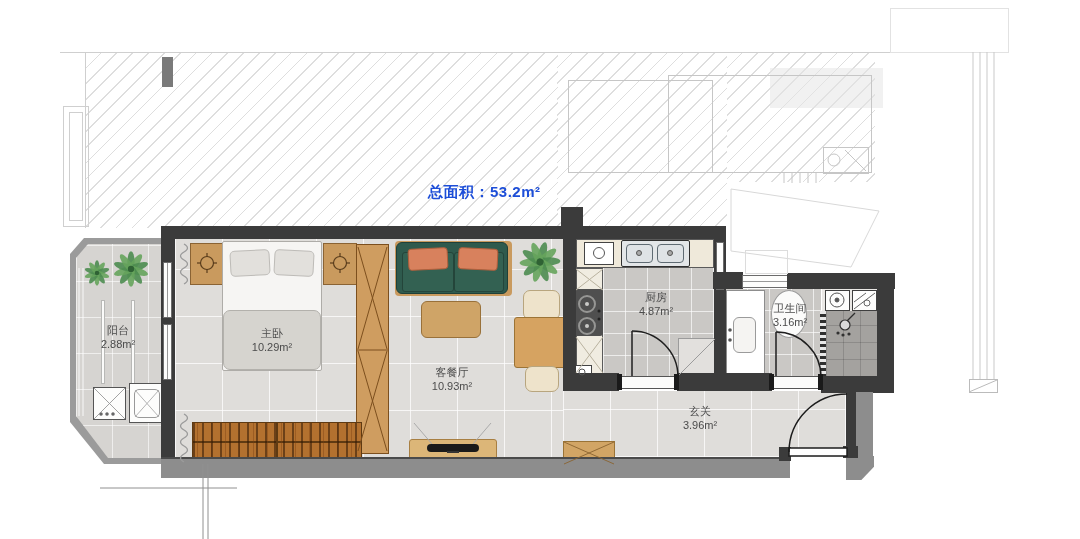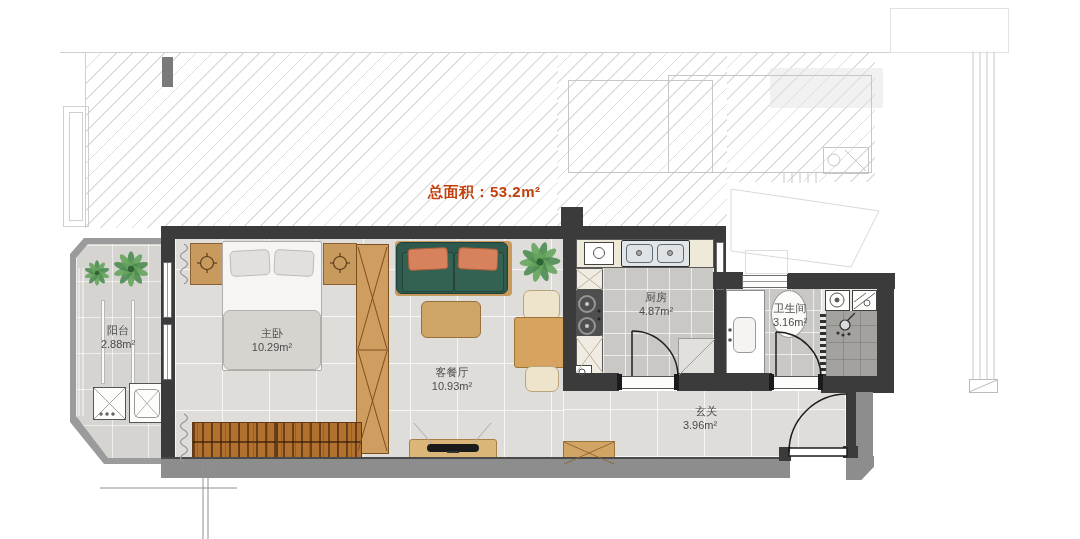--- a/index.html
+++ b/index.html
@@ -21,21 +21,21 @@
   .floor-balcony{background-color:#d6d4d1;background-image:
      repeating-linear-gradient(0deg,rgba(255,255,255,.6) 0,rgba(255,255,255,.6) 1px,transparent 1px,transparent 36px),
      repeating-linear-gradient(90deg,rgba(255,255,255,.6) 0,rgba(255,255,255,.6) 1px,transparent 1px,transparent 36px);}
   .wall{background:#3b3b3b;}
   .wall-ext{background:#8d8d8d;}
   .win{background:#fdfdfc;border:1px solid #6b6b6b;box-sizing:border-box;}
   .room-label{position:absolute;z-index:6;transform:translate(-50%,-50%);text-align:center;
      color:#4c4c4c;font-size:11px;line-height:1.3;white-space:nowrap;}
   .room-label .area{font-size:11px;}
   #title{position:absolute;z-index:6;left:428px;top:183px;font-size:15px;font-weight:700;
-     color:#c2410c;letter-spacing:.5px;}
+     color:#1d4ed8;letter-spacing:.5px;}
   .wood{background:#c99a5e;border:1px solid #8a6334;box-sizing:border-box;}
   svg.overlay{position:absolute;left:0;top:0;z-index:5;pointer-events:none;}
   .z1{z-index:1}.z2{z-index:2}.z3{z-index:3}.z4{z-index:4}
 </style>
 </head>
 <body>
 
 <div id="plan">
 
   <div class="abs hatch z1" style="left:85px;top:53px;width:472px;height:175px;border-left:1px solid #cfcfcf;"></div>
@@ -324,18 +324,18 @@
     <div class="area">10.93m²</div>
   </div>
   <div class="room-label" style="left:656px;top:304px;">
     <div>厨房</div>
     <div class="area">4.87m²</div>
   </div>
   <div class="room-label" style="left:790px;top:315px;">
     <div>卫生间</div>
     <div class="area">3.16m²</div>
   </div>
-  <div class="room-label" style="left:700px;top:418px;text-align:right;">
+  <div class="room-label" style="left:700px;top:418px;">
     <div>玄关</div>
     <div class="area">3.96m²</div>
   </div>
 
 </div>
 
 </body></html>

